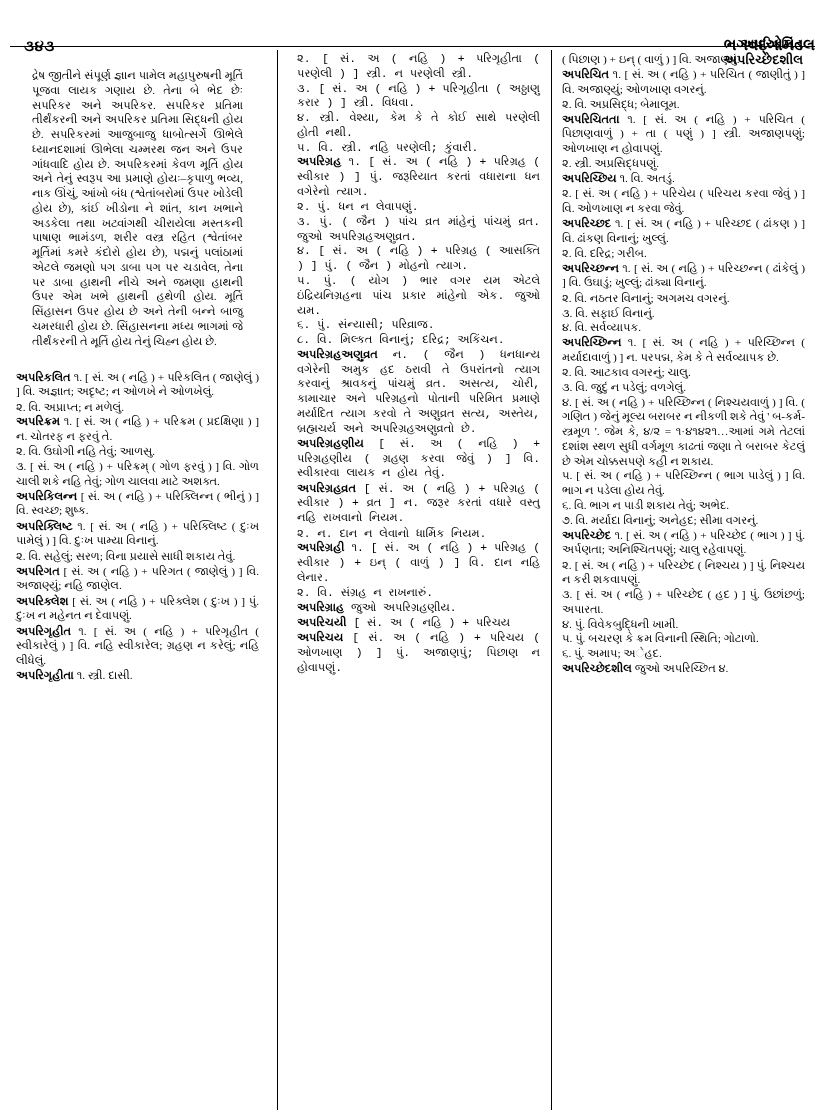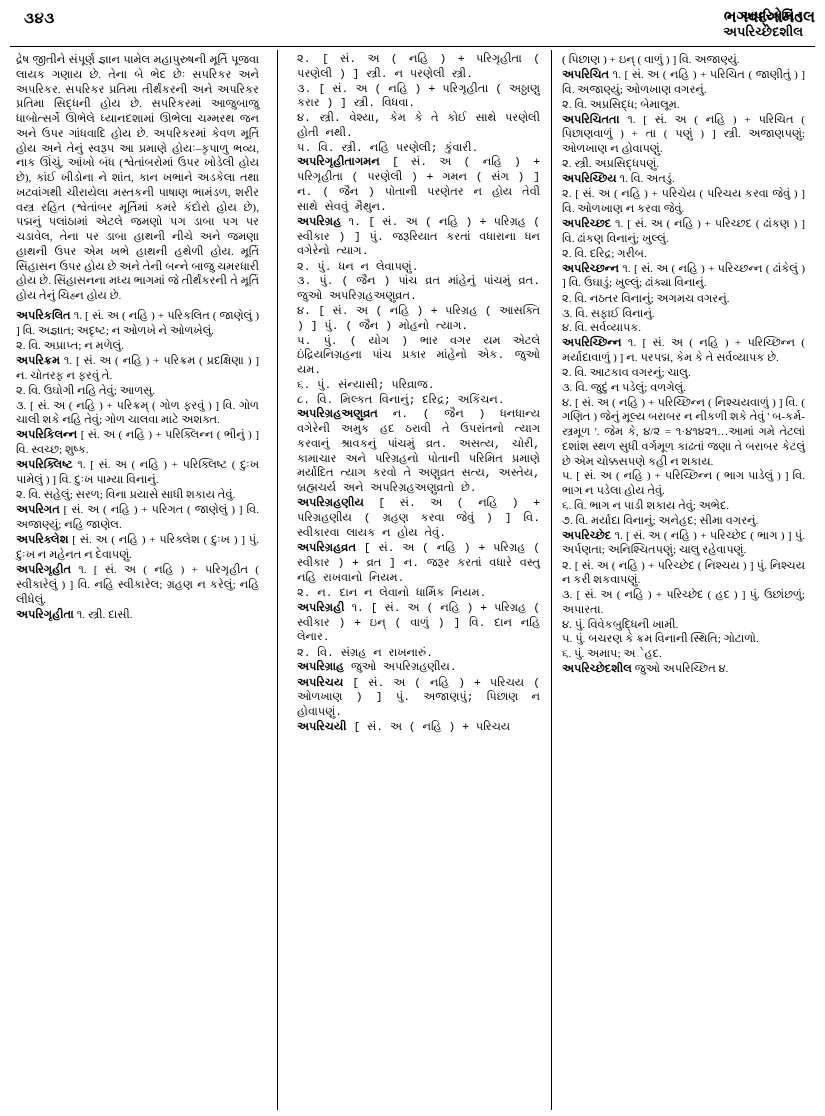--- a/index.html
+++ b/index.html
@@ -20,20 +20,21 @@
     height: 1116px;
     position: relative;
     box-sizing: border-box;
     padding: 8px 10px 6px 10px;
   }
   
   .header {
     position: relative;
     height: 44px;
     font-weight: bold;
+    margin-top: 28px;
   }
   .hdr-left {
     position: absolute;
     left: 14px;
     top: 2px;
     font-size: 15px;
     letter-spacing: 0.5px;
   }
   .hdr-center {
     position: absolute;
@@ -87,21 +88,21 @@
     font-size: 11.4px;
     line-height: 1.295;
     text-align: justify;
     overflow: hidden;
   }
   .col.c2 { margin-left: 26px; font-family: Liberation Mono, monospace; }
   .col.c3 { margin-left: 10px; }
 
   .entry { margin: 0 0 0.5px 0; }
   .hw { font-weight: bold; }
-  .para { margin: 0; padding: 0; }
+  .para { margin: 16px; padding: 0; }
   .sense { margin: 0; }
   .spacer { height: 5px; }
 </style>
 </head>
 <body>
 
 <div class="page">
 
   <div class="header">
     <div class="hdr-left">૩૪૩</div>
@@ -131,37 +132,36 @@
         <p class="entry"><span class="hw">અપરિગત</span><span> [ સં. અ ( નહિ ) + પરિગત ( જાણેલું ) ] વિ. અજાણ્યું; નહિ જાણેલ.</span></p>
         <p class="entry"><span class="hw">અપરિક્લેશ</span><span> [ સં. અ ( નહિ ) + પરિક્લેશ ( દુઃખ ) ] પું. દુઃખ ન મહેનત ન દેવાપણું.</span></p>
         <p class="entry"><span class="hw">અપરિગૃહીત</span><span> ૧. [ સં. અ ( નહિ ) + પરિગૃહીત ( સ્વીકારેલું ) ] વિ. નહિ સ્વીકારેલ; ગ્રહણ ન કરેલું; નહિ લીધેલું.</span></p>
         <p class="entry"><span class="hw">અપરિગૃહીતા</span><span> ૧. સ્ત્રી. દાસી.</span></p>
       </div>
     <div class="col c2" id="col1">
         <p class="entry sense"><span>૨. [ સં. અ ( નહિ ) + પરિગૃહીતા ( પરણેલી ) ] સ્ત્રી. ન પરણેલી સ્ત્રી.</span></p>
         <p class="entry sense"><span>૩. [ સં. અ ( નહિ ) + પરિગૃહીતા ( અઠ્ઠાણુ કરાર ) ] સ્ત્રી. વિધવા.</span></p>
         <p class="entry sense"><span>૪. સ્ત્રી. વેશ્યા, કેમ કે તે કોઈ સાથે પરણેલી હોતી નથી.</span></p>
         <p class="entry sense"><span>૫. વિ. સ્ત્રી. નહિ પરણેલી; કુંવારી.</span></p>
-        <p class="entry"><span class="hw">અપરિગૃહીતાગમન</span><span> [ સં. અ ( નહિ ) + પરિગૃહીતા ( પરણેલી ) + ગમન ( સંગ ) ] ન. ( જૈન ) પોતાની પરણેતર ન હોય તેવી સાથે સેવવું મૈથુન.</span></p>
         <p class="entry"><span class="hw">અપરિગ્રહ</span><span> ૧. [ સં. અ ( નહિ ) + પરિગ્રહ ( સ્વીકાર ) ] પું. જરૂરિયાત કરતાં વધારાના ધન વગેરેનો ત્યાગ.</span></p>
         <p class="entry sense"><span>૨. પું. ધન ન લેવાપણું.</span></p>
         <p class="entry sense"><span>૩. પું. ( જૈન ) પાંચ વ્રત માંહેનું પાંચમું વ્રત. જુઓ અપરિગ્રહઅણુવ્રત.</span></p>
         <p class="entry sense"><span>૪. [ સં. અ ( નહિ ) + પરિગ્રહ ( આસક્તિ ) ] પું. ( જૈન ) મોહનો ત્યાગ.</span></p>
         <p class="entry sense"><span>૫. પું. ( યોગ ) ભાર વગર યમ એટલે ઇંદ્રિયનિગ્રહના પાંચ પ્રકાર માંહેનો એક. જુઓ યમ.</span></p>
         <p class="entry sense"><span>૬. પું. સંન્યાસી; પરિવ્રાજ.</span></p>
         <p class="entry sense"><span>૮. વિ. મિલ્કત વિનાનું; દરિદ્ર; અકિંચન.</span></p>
         <p class="entry"><span class="hw">અપરિગ્રહઅણુવ્રત</span><span> ન. ( જૈન ) ધનધાન્ય વગેરેની અમુક હદ ઠરાવી તે ઉપરાંતનો ત્યાગ કરવાનું શ્રાવકનું પાંચમું વ્રત. અસત્ય, ચોરી, કામાચાર અને પરિગ્રહનો પોતાની પરિમિત પ્રમાણે મર્યાદિત ત્યાગ કરવો તે અણુવ્રત સત્ય, અસ્તેય, બ્રહ્મચર્ય અને અપરિગ્રહઅણુવ્રતો છે.</span></p>
         <p class="entry"><span class="hw">અપરિગ્રહણીય</span><span> [ સં. અ ( નહિ ) + પરિગ્રહણીય ( ગ્રહણ કરવા જેવું ) ] વિ. સ્વીકારવા લાયક ન હોય તેવું.</span></p>
         <p class="entry"><span class="hw">અપરિગ્રહવ્રત</span><span> [ સં. અ ( નહિ ) + પરિગ્રહ ( સ્વીકાર ) + વ્રત ] ન. જરૂર કરતાં વધારે વસ્તુ નહિ રાખવાનો નિયમ.</span></p>
         <p class="entry sense"><span>૨. ન. દાન ન લેવાનો ધાર્મિક નિયમ.</span></p>
         <p class="entry"><span class="hw">અપરિગ્રહી</span><span> ૧. [ સં. અ ( નહિ ) + પરિગ્રહ ( સ્વીકાર ) + ઇન્ ( વાળું ) ] વિ. દાન નહિ લેનાર.</span></p>
         <p class="entry sense"><span>૨. વિ. સંગ્રહ ન રાખનારું.</span></p>
         <p class="entry"><span class="hw">અપરિગ્રાહ</span><span> જુઓ અપરિગ્રહણીય.</span></p>
+        <p class="entry"><span class="hw">અપરિચયી</span><span> [ સં. અ ( નહિ ) + પરિચય</span></p>
         <p class="entry"><span class="hw">અપરિચય</span><span> [ સં. અ ( નહિ ) + પરિચય ( ઓળખાણ ) ] પું. અજાણપું; પિછાણ ન હોવાપણું.</span></p>
-        <p class="entry"><span class="hw">અપરિચયી</span><span> [ સં. અ ( નહિ ) + પરિચય</span></p>
       </div>
     <div class="col c3" id="col2">
         <p class="entry sense"><span>( પિછાણ ) + ઇન્ ( વાળું ) ] વિ. અજાણ્યું.</span></p>
         <p class="entry"><span class="hw">અપરિચિત</span><span> ૧. [ સં. અ ( નહિ ) + પરિચિત ( જાણીતું ) ] વિ. અજાણ્યું; ઓળખાણ વગરનું.</span></p>
         <p class="entry sense"><span>૨. વિ. અપ્રસિદ્ધ; બેમાલૂમ.</span></p>
         <p class="entry"><span class="hw">અપરિચિતતા</span><span> ૧. [ સં. અ ( નહિ ) + પરિચિત ( પિછાણવાળું ) + તા ( પણું ) ] સ્ત્રી. અજાણપણું; ઓળખાણ ન હોવાપણું.</span></p>
         <p class="entry sense"><span>૨. સ્ત્રી. અપ્રસિદ્ધપણું.</span></p>
         <p class="entry"><span class="hw">અપરિચ્છિય</span><span> ૧. વિ. અતડું.</span></p>
         <p class="entry sense"><span>૨. [ સં. અ ( નહિ ) + પરિચેય ( પરિચય કરવા જેવું ) ] વિ. ઓળખાણ ન કરવા જેવું.</span></p>
         <p class="entry"><span class="hw">અપરિચ્છદ</span><span> ૧. [ સં. અ ( નહિ ) + પરિચ્છદ ( ઢાંકણ ) ] વિ. ઢાંકણ વિનાનું; ખુલ્લું.</span></p>

